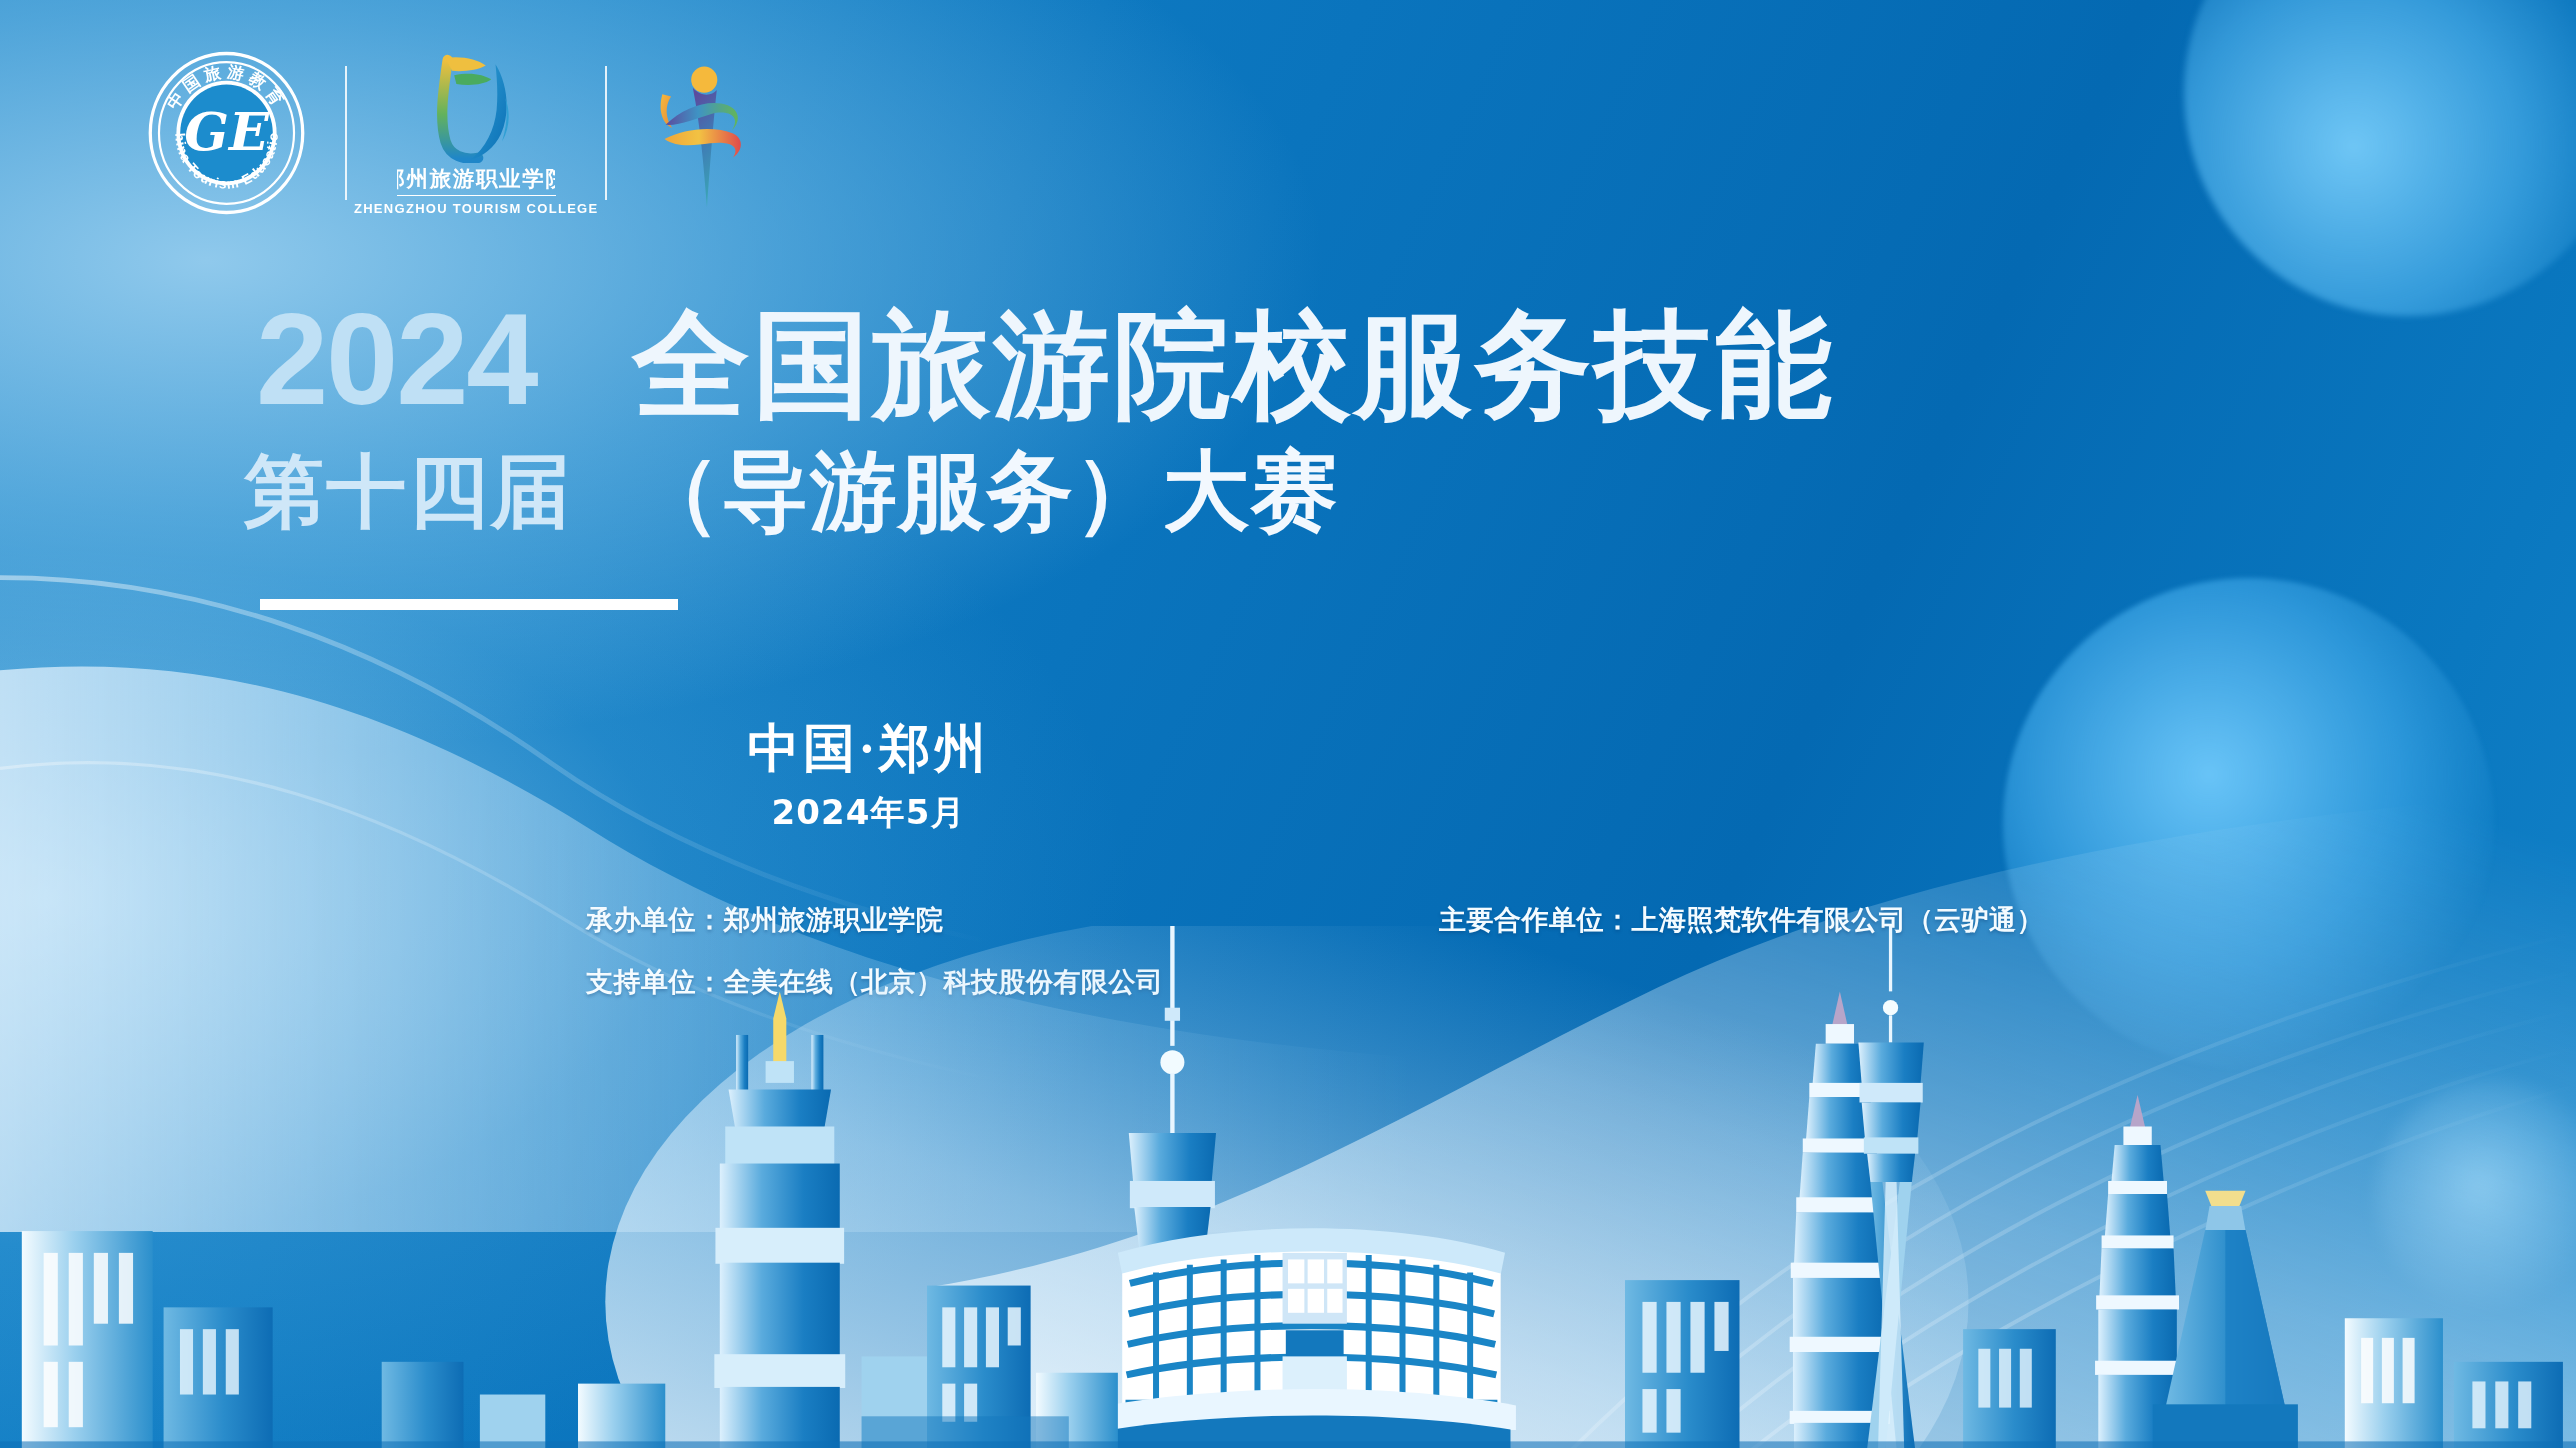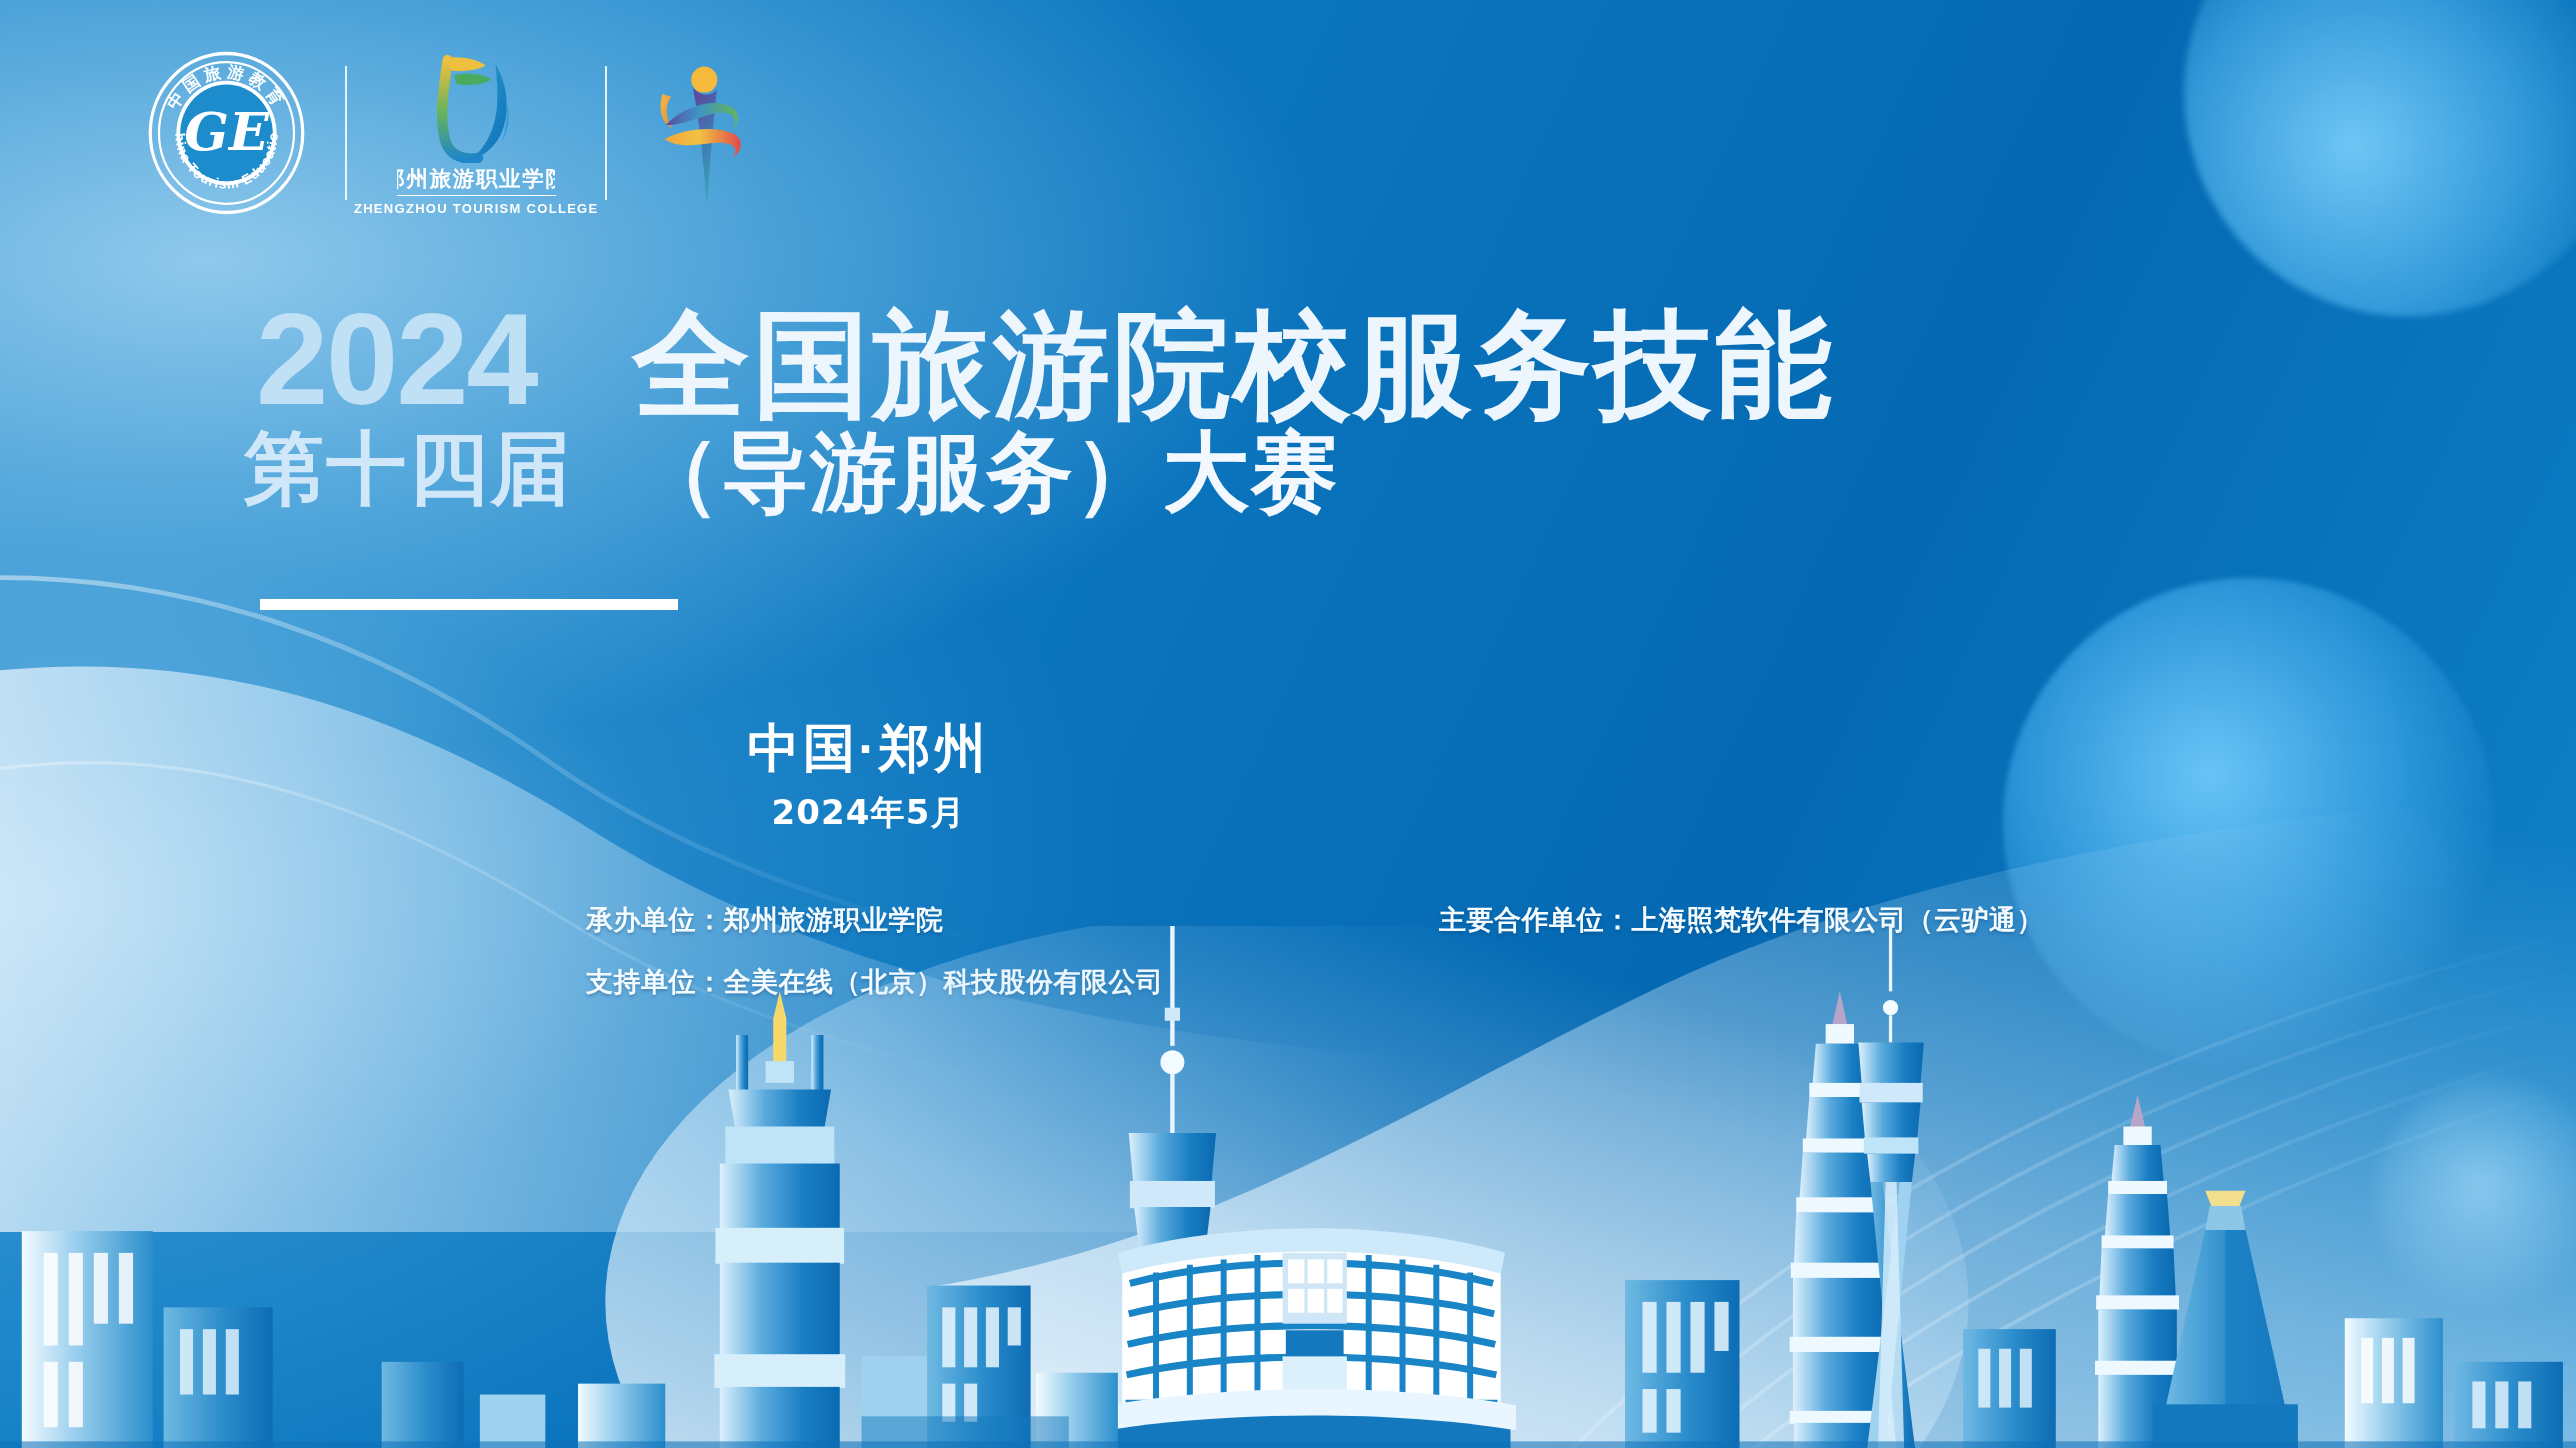--- a/index.html
+++ b/index.html
@@ -55,37 +55,37 @@
   .line1{display:flex;align-items:flex-end;padding-left:256px;height:134px;}
   .year{
     color:#bfe0f5;font-size:130px;line-height:.92;font-weight:700;
     letter-spacing:-2.2px;
   }
   .t-main{
     color:#eef6fd;font-size:117px;line-height:.95;font-weight:800;
     margin-left:96px;letter-spacing:3.3px;white-space:nowrap;
     font-family:"DejaVu Sans",sans-serif;
   }
-  .line2{display:flex;align-items:flex-start;padding-left:244px;margin-top:9px;height:97px;}
+  .line2{display:flex;align-items:center;padding-left:244px;margin-top:23px;height:97px;}
   .ordinal{
     color:#cfe7f8;font-size:80px;line-height:1;font-weight:800;letter-spacing:2.2px;
     font-family:"DejaVu Sans",sans-serif;
   }
   .t-sub{
     color:#f2f8fe;font-size:87px;line-height:1;font-weight:800;
     margin-left:61px;letter-spacing:1.1px;white-space:nowrap;
     font-family:"DejaVu Sans",sans-serif;
   }
   .rule{position:absolute;left:260px;top:599px;width:418px;height:11px;background:#ffffff;}
 
   
   .place{
     position:absolute;left:0;top:714px;width:1737px;text-align:center;
     color:#ffffff;font-size:52px;font-weight:700;letter-spacing:3.3px;
-    font-family:Liberation Sans, sans-serif;
+    font-family:Liberation Serif, serif;
   }
   .date{
     position:absolute;left:0;top:790px;width:1737px;text-align:center;
     color:#ffffff;font-size:34px;font-weight:600;letter-spacing:1.1px;
     font-family:"DejaVu Sans",sans-serif;
   }
 
   
   .credits{
     position:absolute;left:586px;top:902px;width:1636px;

